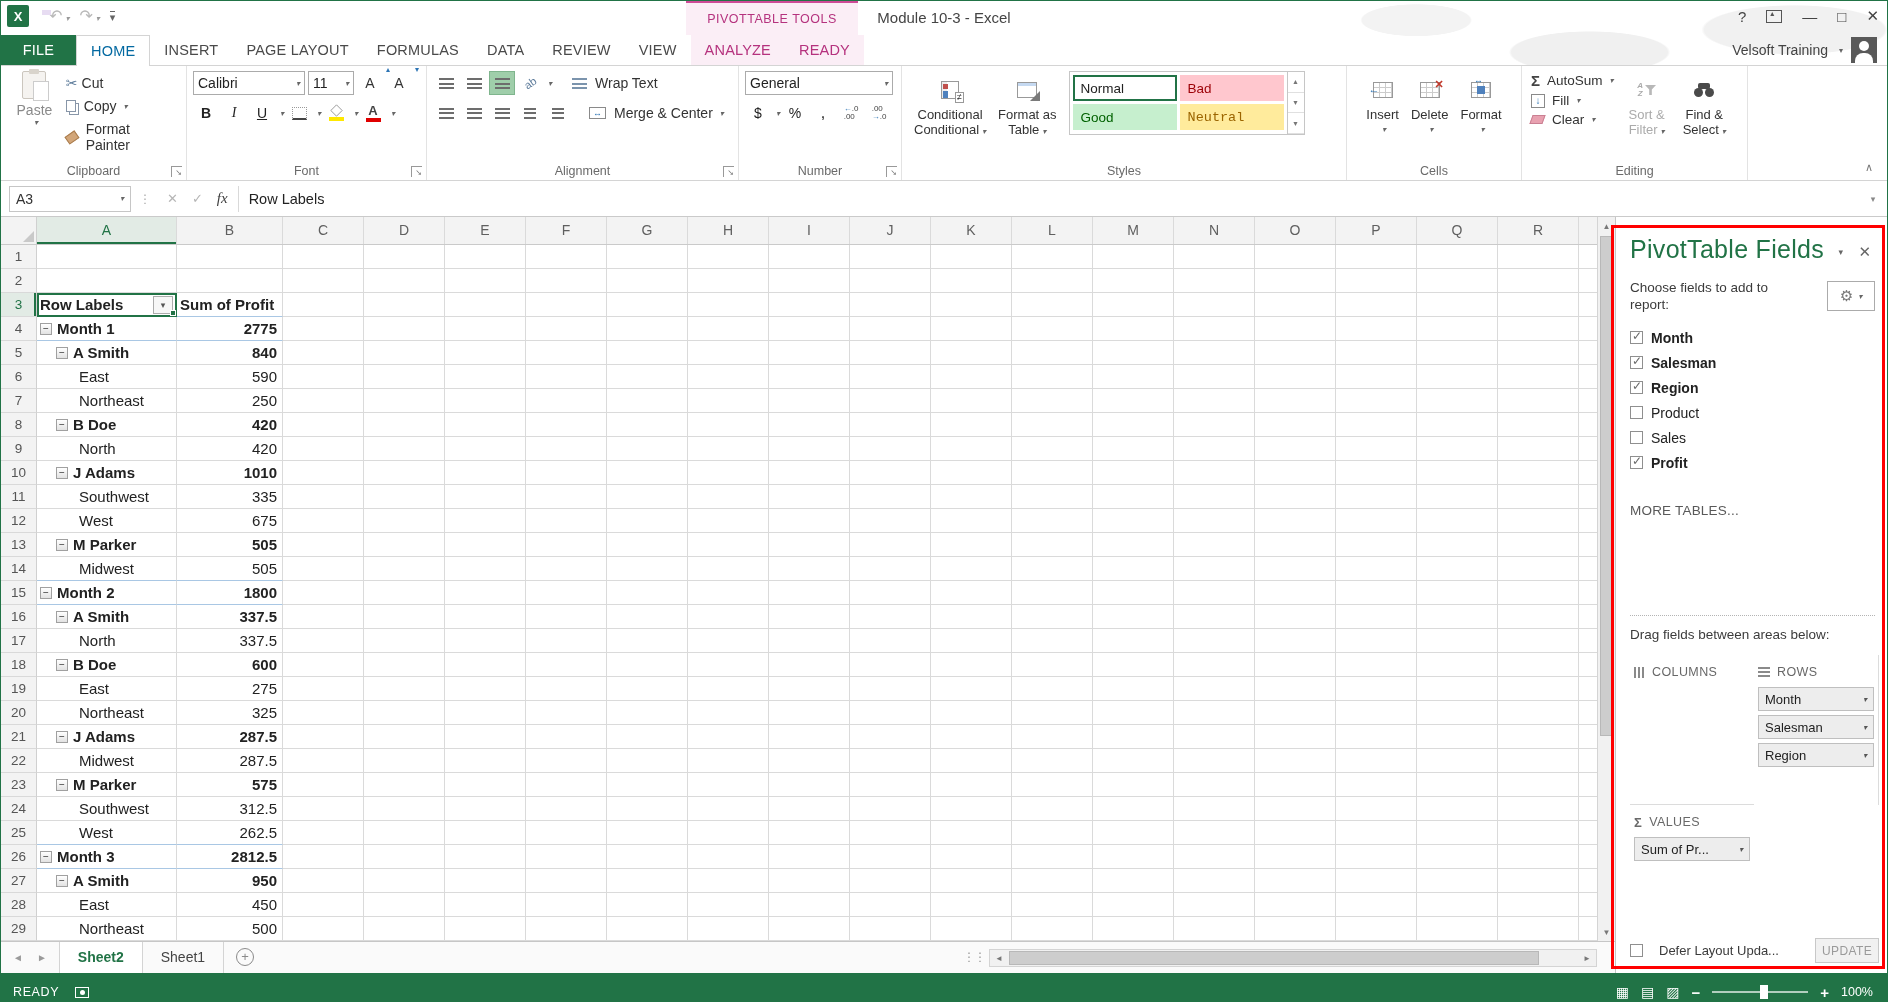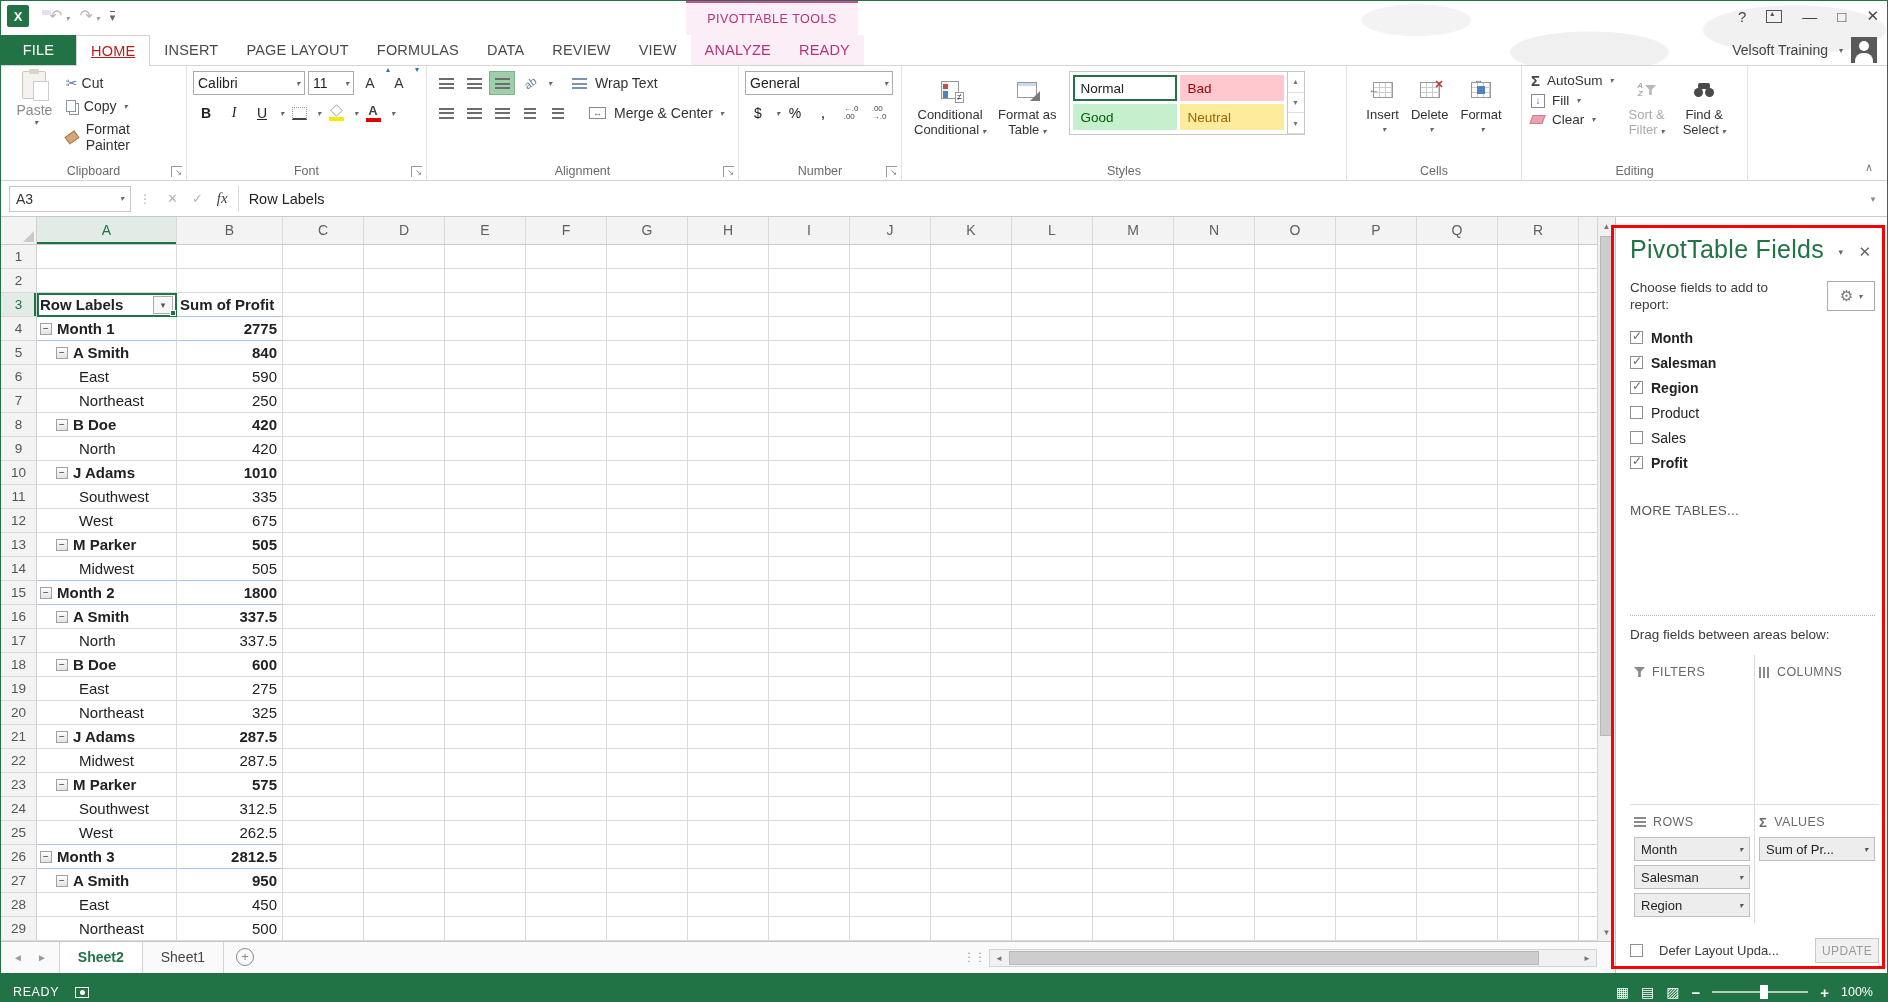--- a/index.html
+++ b/index.html
@@ -33,21 +33,21 @@
        display:flex; align-items:center; justify-content:center; }
   .tb-ctrls { position:absolute; right:8px; top:6px; display:flex; align-items:center; gap:20px; color:#444; }
   .tb-ctrls span { font-size:15px; cursor:default; }
   .ribdisp { width:16px; height:13px; border:1px solid #555; position:relative; }
   .ribdisp::after { content:"▴"; position:absolute; left:3px; top:-2px; font-size:8px; color:#555; }
 
   
   .tabrow { position:absolute; left:0; top:34px; width:100%; height:30px; z-index:2; display:flex; align-items:stretch; }
   .rtab { padding:0 14px; font-size:14.5px; color:#4a4a4a; display:flex; align-items:center; letter-spacing:.2px; }
   .rtab.tk-file { background:#217346; color:#fff; width:75px; justify-content:center; }
-  .rtab.tk-active { background:#fff; color:#b91c1c; border:1px solid #d4d4d4; border-bottom:none; margin-bottom:-1px; z-index:3;text-decoration:underline; }
+  .rtab.tk-active { background:#fff; color:#0369a1; border:1px solid #d4d4d4; border-bottom:none; margin-bottom:-1px; z-index:3; }
   .rtab.tk-ctx { background:#fbeef6; color:#b5327e; }
   .account { position:absolute; right:10px; top:2px; display:flex; align-items:center; gap:8px; }
   .account .uname { font-size:14px; color:#444; }
   .account .dd { font-size:8px; color:#666; }
   .avatar { width:26px; height:26px; background:#595959; position:relative; overflow:hidden; }
   .avatar::before { content:""; position:absolute; left:8px; top:4px; width:10px; height:10px; border-radius:50%; background:#fff; }
   .avatar::after { content:""; position:absolute; left:4px; top:16px; width:18px; height:12px; border-radius:8px 8px 0 0; background:#fff; }
 
   
   .ribbon { position:absolute; left:0; top:64px; width:100%; height:116px; background:#fff;
@@ -105,21 +105,21 @@
   .neq { position:absolute; right:-6px; bottom:-5px; background:#fff; border:1px solid #999; font-size:9px; line-height:9px; padding:0 1px; font-style:normal; }
   .ftico { width:20px; height:16px; border:1px solid #999; background:linear-gradient(#c5d9f1 25%, #fff 25%); position:relative; }
   .ftico::after { content:""; position:absolute; right:-4px; bottom:-4px; width:0; height:0; border-style:solid; border-width:0 0 10px 10px; border-color:transparent transparent #7a7a7a transparent; }
   .gallerybox { display:flex; margin-left:6px; border:1px solid #c6c6c6; background:#fff; height:64px; }
   .gallery { display:grid; grid-template-columns:104px 104px; grid-auto-rows:26px; gap:3px; padding:3px; }
   .gitem { font-size:13.5px; display:flex; align-items:center; padding:0 7px; border:1px solid transparent; }
   .g-normal { background:#fff; border:1px solid #ababab; color:#222; }
   .gitem.gsel { border:2px solid #217346; padding:0 6px; }
   .g-bad { background:#ffc7ce; color:#9c0006; }
   .g-good { background:#c6efce; color:#006100; }
-  .g-neutral { background:#ffeb9c; color:#9c6500; }
+  .g-neutral { background:#ffeb9c; color:#9c6500;font-family:Liberation Mono, monospace; }
   .gscroll { width:17px; border-left:1px solid #c6c6c6; display:flex; flex-direction:column; }
   .gscroll span { flex:1; font-size:7px; color:#777; display:flex; align-items:center; justify-content:center; border-bottom:1px solid #e0e0e0; }
 
   
   .cellsico { width:20px; height:16px; border:1px solid #999; position:relative;
     background:repeating-linear-gradient(90deg, transparent 0 5px, #ccc 5px 6px), repeating-linear-gradient(transparent 0 4px, #ccc 4px 5px); }
   .cellsico i { position:absolute; font-style:normal; font-size:11px; font-weight:bold; }
   .cellsico .ins { left:-5px; top:-1px; color:#2e75b5; }
   .cellsico .del { right:-5px; top:-6px; color:#c0392b; }
   .cellsico .fmt { left:5px; top:3px; width:8px; height:8px; background:#4f81bd; }
@@ -239,20 +239,21 @@
   .zthumb { position:absolute; left:50%; top:-6px; width:8px; height:14px; background:#fff; }
   .zoomlvl { font-size:12.5px; }
 </style>
 </head>
 <body>
 
 <div class="app">
   <div class="clouds"></div>
 
   <div class="titlebar">
+    <div class="win-title">Module 10-3 - Excel</div>
     <div class="qat">
       <span class="xlicon">X</span>
       <span class="sa"><span class="saveico"></span></span>
       <span><span class="undoico">↶</span><i class="dd">▾</i></span>
       <span><span class="redoico">↷</span><i class="dd">▾</i></span>
       <span class="qat-custom">▾</span>
     </div>
     <div class="ctx-group-label">PIVOTTABLE TOOLS</div>
     <div class="tb-ctrls">
       <span>?</span>
@@ -923,26 +924,20 @@
         <div class="fitem">
           <span class="cb on"></span>
           <span class="b">Profit</span>
         </div>
       </div>
     <div class="moretables">MORE TABLES...</div>
     <div class="dotsep"></div>
     <div class="draghint">Drag fields between areas below:</div>
 
     <div class="areas">
-      <div class="area bR bB">
-        <div class="area-h">
-            <span class="funnel dk"></span>
-            <span>FILTERS</span>
-          </div>
-      </div>
       <div class="area bB">
         <div class="area-h">
             <span class="colsico"></span>
             <span>COLUMNS</span>
           </div>
       </div>
       <div class="area bR">
         <div class="area-h">
             <span class="rowsico"></span>
             <span>ROWS</span>

